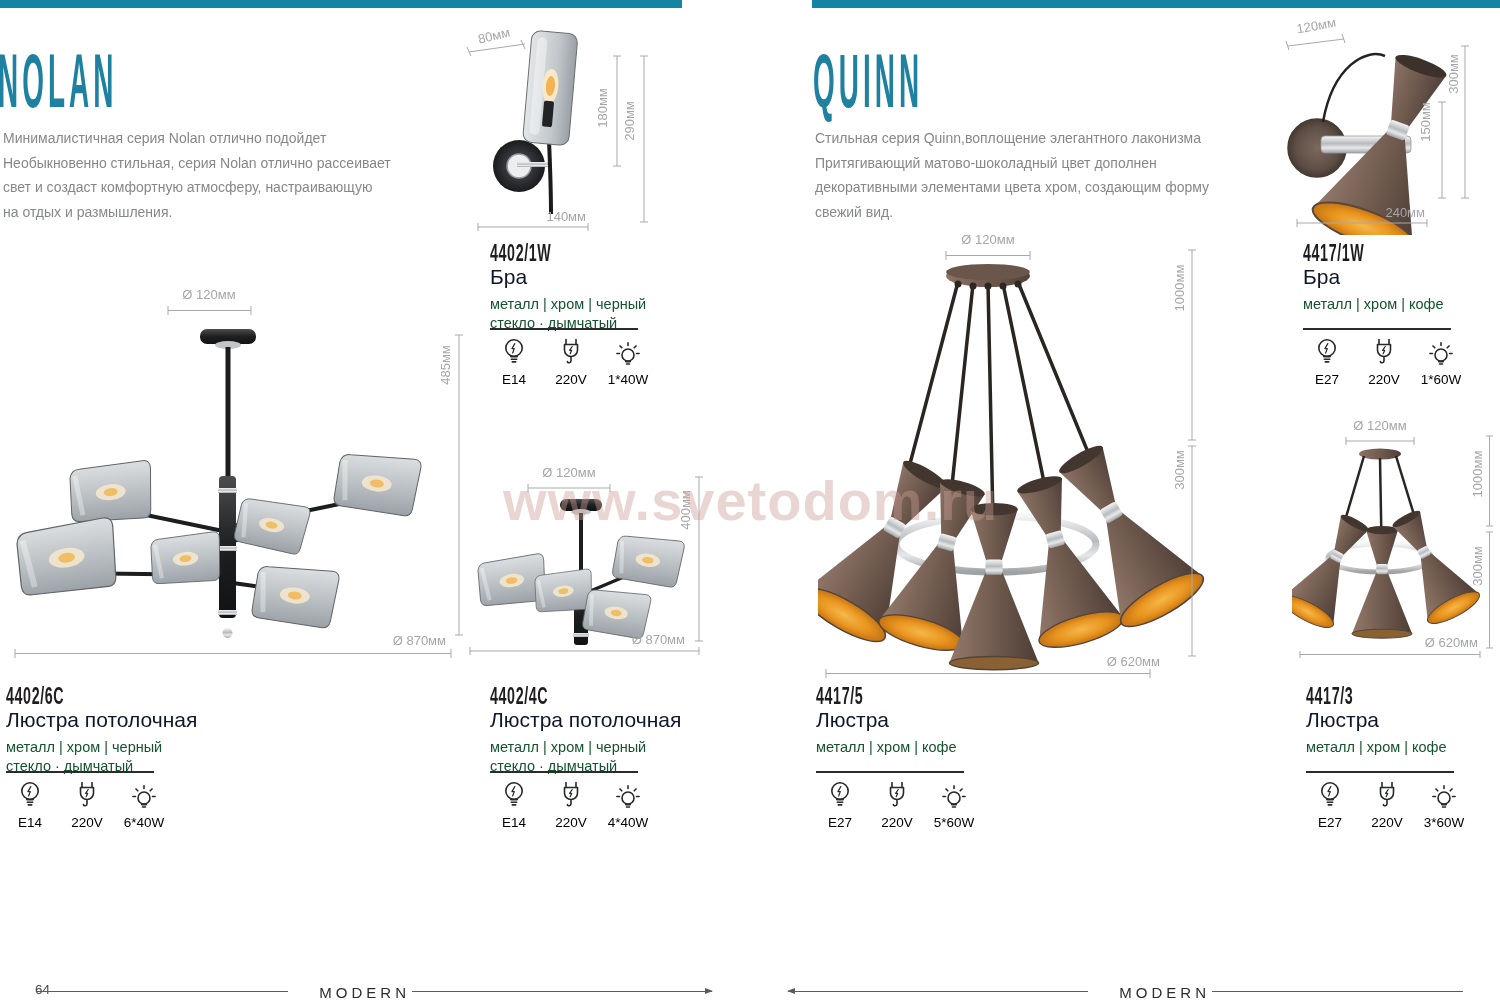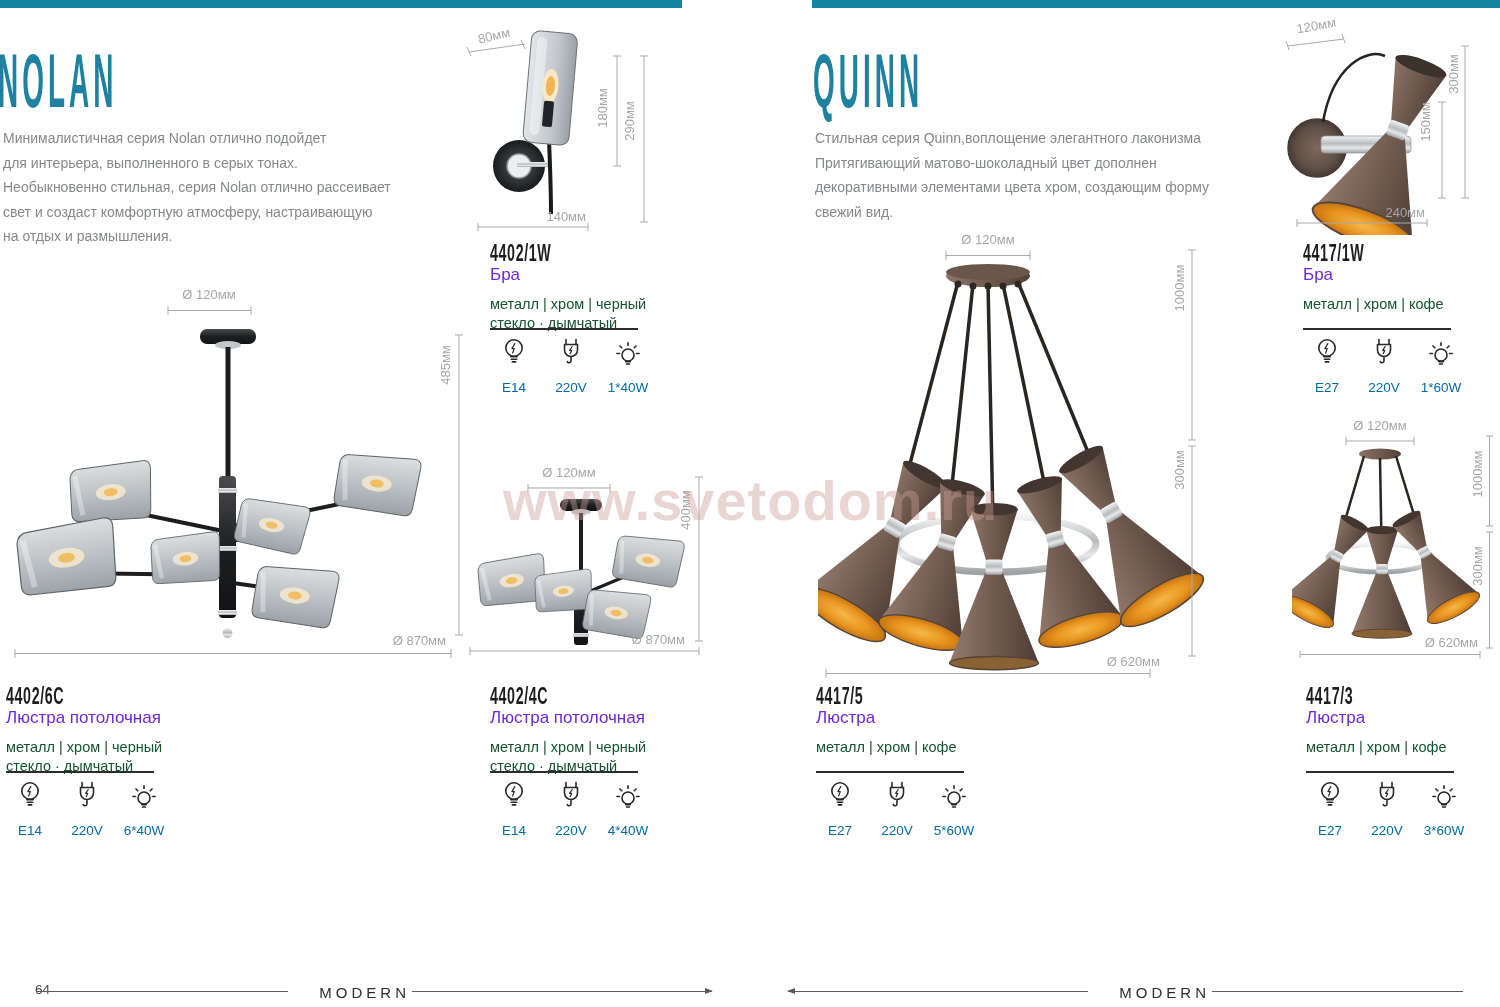--- a/index.html
+++ b/index.html
@@ -8,27 +8,27 @@
   .topbar{position:absolute;top:0;height:8px;background:#1385a3;}
   .series-title{position:absolute;color:#1e81a0;font-size:62px;font-weight:700;letter-spacing:9px;
                 transform:scale(0.45,1.22);transform-origin:0 0;white-space:nowrap;}
   .desc{position:absolute;font-size:14px;line-height:24.5px;color:#85888b;white-space:nowrap;}
   .watermark{position:absolute;left:503px;top:468px;font-size:56px;font-weight:700;
              color:rgba(203,158,147,0.42);letter-spacing:1px;z-index:30;}
   
   .pinfo{position:absolute;width:175px;}
   .pcode{position:absolute;top:0;left:0;font-size:23px;font-weight:700;color:#1e1c1d;
          transform:scaleX(0.62);transform-origin:0 0;white-space:nowrap;letter-spacing:1px;}
-  .ptype{position:absolute;top:25px;left:0;font-size:17px;color:#6d28d9;white-space:nowrap;}
+  .ptype{position:absolute;top:25px;left:0;font-size:21px;color:#0f172a;white-space:nowrap;}
   .pspecs{position:absolute;top:55px;left:0;font-size:14.5px;line-height:19px;color:#14532d;white-space:nowrap;}
   .pdivider{position:absolute;top:88px;left:0;width:148px;border-top:2px solid #2b2b2d;}
   .picons{position:absolute;top:96px;left:0;display:flex;gap:9px;}
   .icol{width:48px;text-align:center;}
   .icol svg{display:block;margin:0 auto;}
-  .ilabel{font-size:13.5px;color:#0369a1;margin-top:12px;}
+  .ilabel{font-size:13.5px;color:#000000;margin-top:4px;}
   
   .dim-line{stroke:#a7a9ab;stroke-width:1;fill:none;}
   .dim-text{font-family:"Liberation Sans",sans-serif;font-size:13px;fill:#a4a6a9;}
   .spec-icon{stroke:#26282a;stroke-width:1.6;fill:none;stroke-linecap:round;stroke-linejoin:round;}
   
   .pagenum{position:absolute;top:982px;font-size:13.5px;color:#47484a;margin-left:29px;}
   .modern{position:absolute;top:984px;font-size:15px;letter-spacing:4px;color:#2c2d2f;width:120px;text-align:right;}
   .fline{position:absolute;top:991px;height:1px;background:#5a5b5e;}
   .arrow-r::after{content:'';position:absolute;right:-1px;top:-3px;width:0;height:0;
     border-left:8px solid #5a5b5e;border-top:3.5px solid transparent;border-bottom:3.5px solid transparent;}
@@ -132,21 +132,20 @@
 
 <div class="sheet">
 
   <div class="topbar" style="left:0;width:682px"></div>
   <div class="topbar" style="left:812px;width:688px"></div>
 
   <div class="series-title" style="left:-2px;top:37px">NOLAN</div>
 
   <div class="desc" style="left:3px;top:126px">
     <div>Минималистичная серия Nolan отлично подойдет</div>
-    <div>для интерьера, выполненного в серых тонах.</div>
     <div>Необыкновенно стильная, серия Nolan отлично рассеивает</div>
     <div>свет и создаст комфортную атмосферу, настраивающую</div>
     <div>на отдых и размышления.</div>
   </div>
 
   <svg class="limg" style="left:455px;top:16px" width="255" height="218" viewBox="0 0 255 218">
     <text class="dim-text" transform="rotate(-13 40 24)" x="40" y="24" text-anchor="middle">80мм</text>
     <path class="dim-line" d="M12,31 l4,9 M66,24 l4,9 M14,36 L70,28"></path>
     <circle cx="64" cy="150" r="26" fill="url(#gradBlackR)"></circle>
     <circle cx="64" cy="150" r="12" fill="#eceeef" stroke="#989b9e" stroke-width="1.5"></circle>

